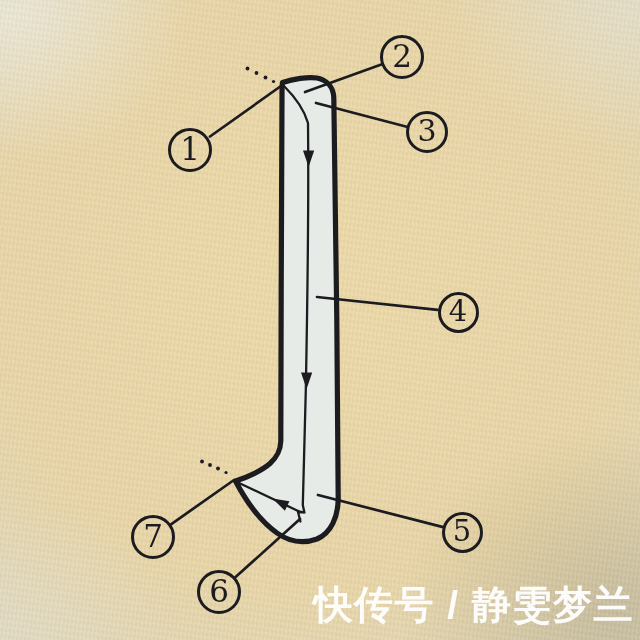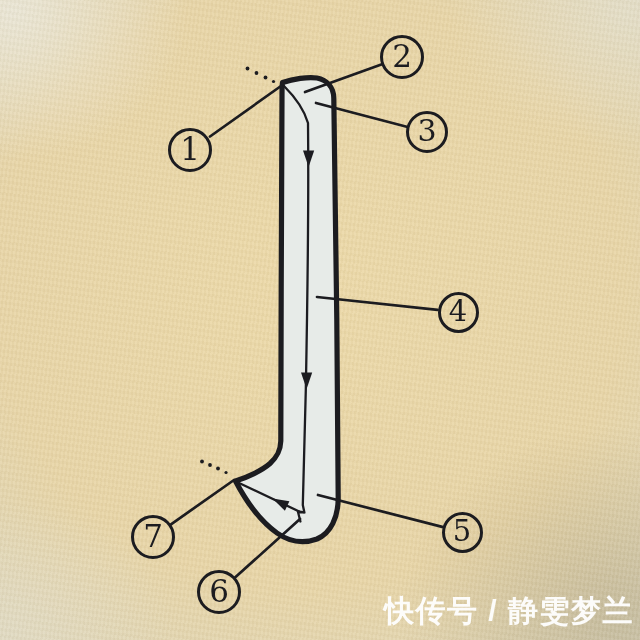--- a/index.html
+++ b/index.html
@@ -48,21 +48,21 @@
     font-family:"DejaVu Serif","Liberation Serif",serif;
     font-size:31px;line-height:1;
     color:var(--ink,#1c1c20);
     padding-bottom:2px;
   }
   .marker.sm{width:41px;height:41px;font-size:29px;}
   .marker.md{width:42px;height:42px;font-size:30px;}
 
   .watermark{
     position:absolute;right:6px;bottom:8px;z-index:4;
-    font-size:30px;font-weight:700;letter-spacing:1.5px;
+    font-size:39px;font-weight:700;letter-spacing:1.5px;
     color:var(--watermark,#ffffff);opacity:0.95;
     white-space:nowrap;
   }
 </style>
 </head>
 <body>
 
 <div class="stage">
 
   <svg class="diagram" width="640" height="640" viewBox="0 0 640 640">

